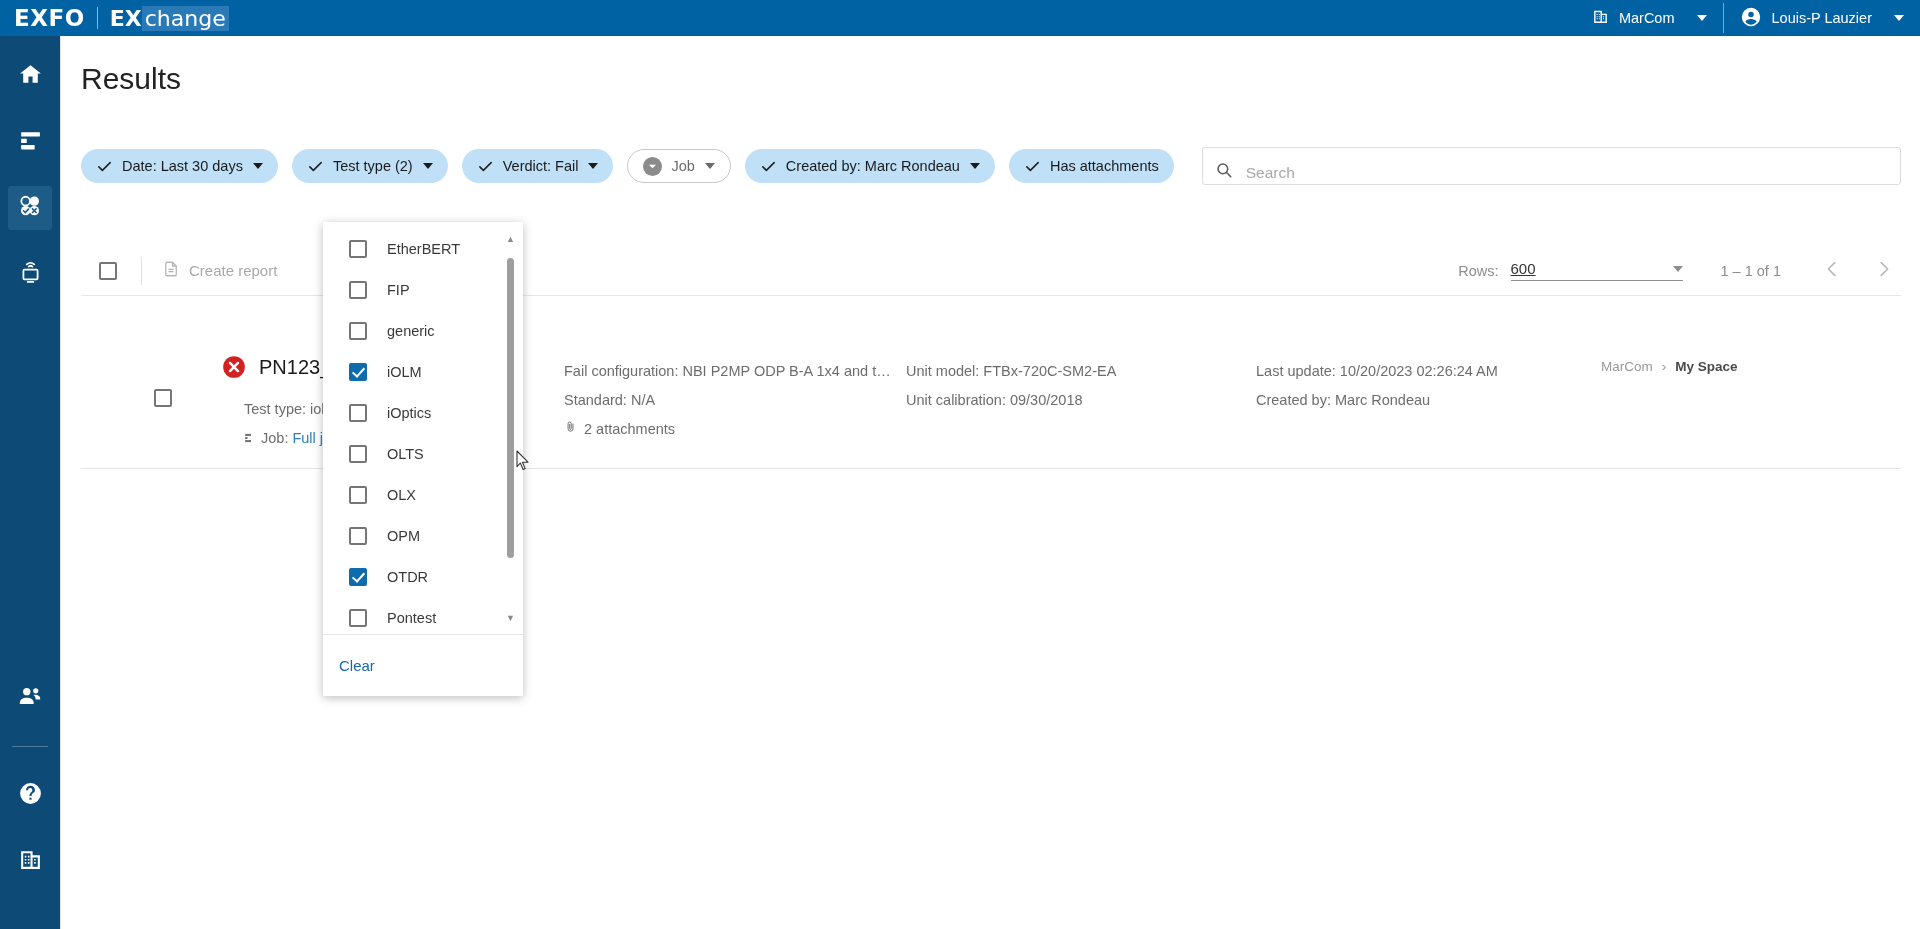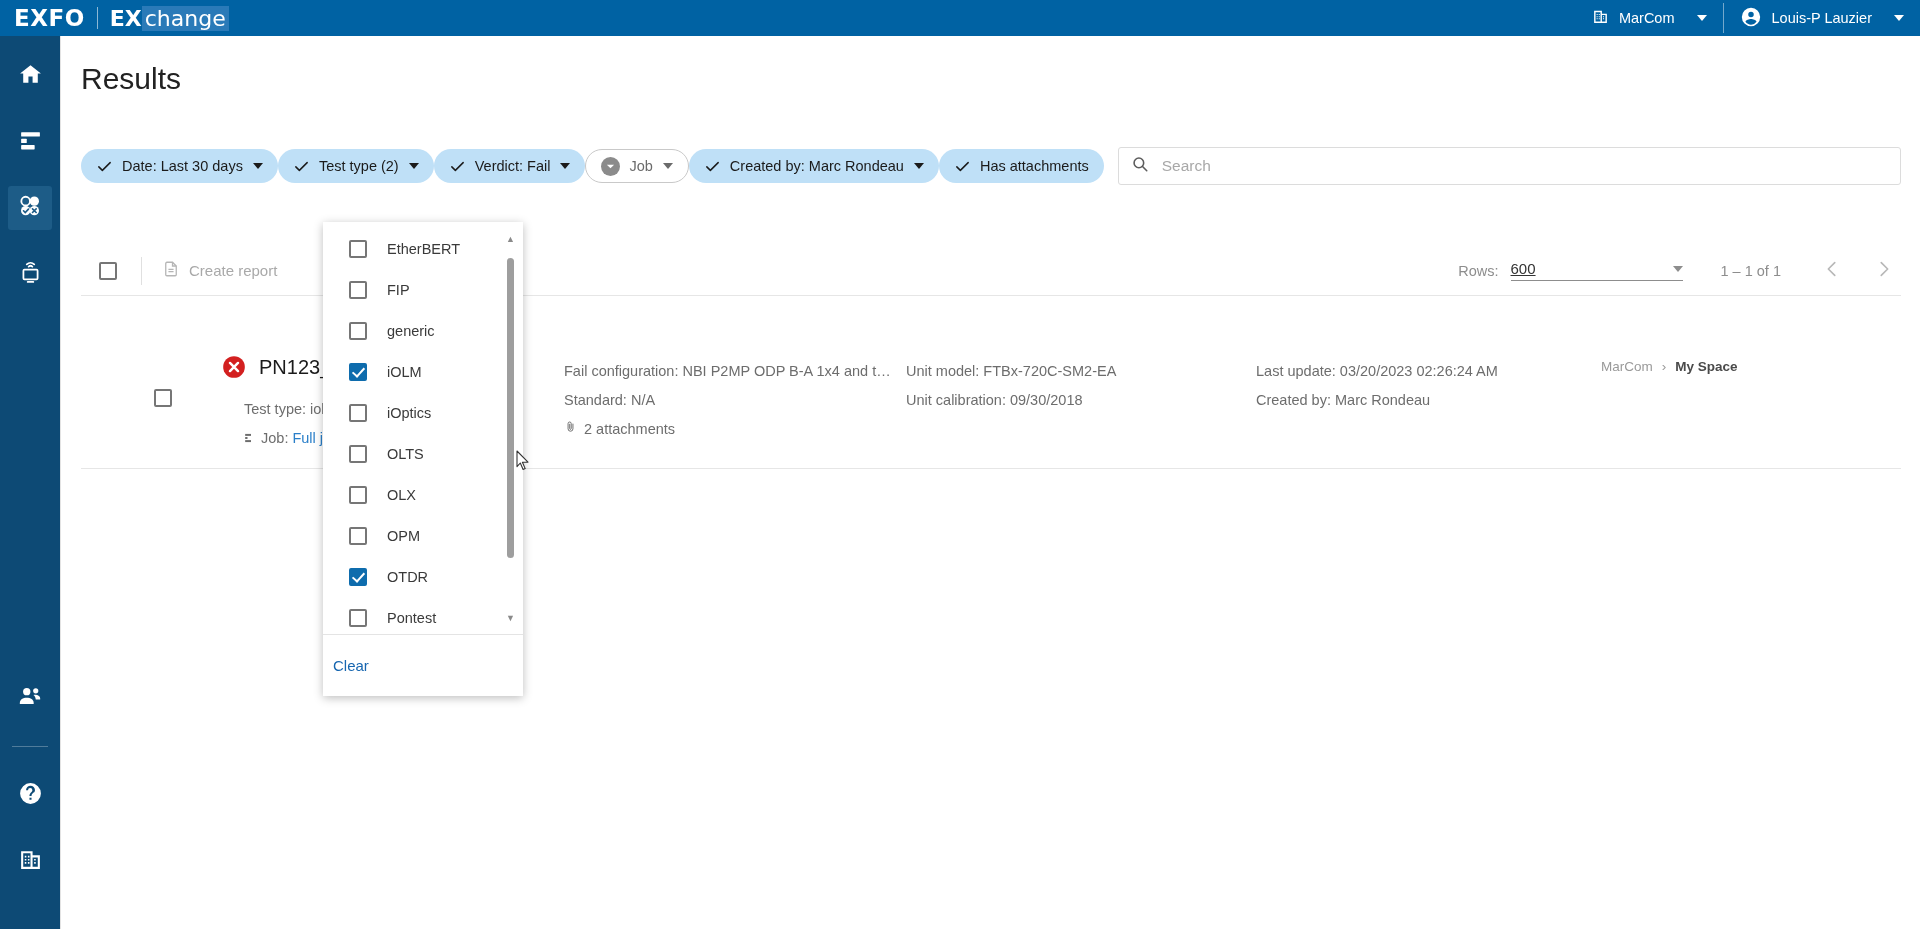--- a/index.html
+++ b/index.html
@@ -93,21 +93,21 @@
   }
   #page-title {
     position: absolute; top: 26px; left: 20px;
     font-size: 30px; color: #222222; font-weight: normal;
   }
 
   
   #filterbar {
     position: absolute; top: 110px; left: 20px;
     width: 1820px; height: 40px;
-    display: flex; align-items: center; gap: 0;
+    display: flex; align-items: center; gap: 14px;
   }
   .chip {
     height: 34px;
     background: #bfe0f7;
     border-radius: 17px;
     display: flex; align-items: center;
     padding: 0 15px;
     font-size: 14.5px; color: #1b1b1b;
     cursor: pointer;
     white-space: nowrap;
@@ -132,22 +132,22 @@
     background: #8b8b8b;
     display: flex; align-items: center; justify-content: center;
     margin-right: 9px;
   }
 
   #searchbox {
     flex: 1 1 auto;
     height: 38px;
     border: 1px solid #dcdcdc;
     border-radius: 3px;
-    display: flex; align-items: center;
-    padding: 12px 12px;
+    display: flex; align-items: flex-end;
+    padding: 1px 12px;
     margin-left: 14px;
     max-width: 795px;
   }
   #searchbox input {
     border: none; outline: none;
     font-size: 15.5px;
     font-family: "Liberation Sans", sans-serif;
     color: #333;
     margin-left: 11px;
     flex: 1 1 auto;
@@ -277,21 +277,21 @@
   .dd-arrow.down { bottom: 4px; }
   .dd-thumb {
     position: absolute; right: 5px; top: 30px;
     width: 7px; height: 300px;
     background: #9e9e9e; border-radius: 4px;
   }
   .dd-footer {
     border-top: 1px solid #e4e4e4;
     height: 62px;
     display: flex; align-items: center;
-    padding-left: 10px;
+    padding-left: 16px;
   }
   .dd-clear {
     color: #1766b0; font-size: 15px; cursor: pointer; font-weight: 500;
   }
 
   
   #cursor { position: absolute; left: 455px; top: 414px; z-index: 100; }
 </style>
 </head>
 <body>
@@ -548,21 +548,21 @@
         <span>2 attachments</span>
       </div>
     </div>
 
     <div class="col" id="col-unit">
       <div>Unit model: FTBx-720C-SM2-EA</div>
       <div>Unit calibration: 09/30/2018</div>
     </div>
 
     <div class="col" id="col-update">
-      <div>Last update: 03/20/2023 02:26:24 AM</div>
+      <div>Last update: 10/20/2023 02:26:24 AM</div>
       <div>Created by: Marc Rondeau</div>
     </div>
 
     <div class="breadcrumb">
       <span>MarCom</span>
       <span>›</span>
       <span class="bc-cur">My Space</span>
     </div>
   </div>
 

